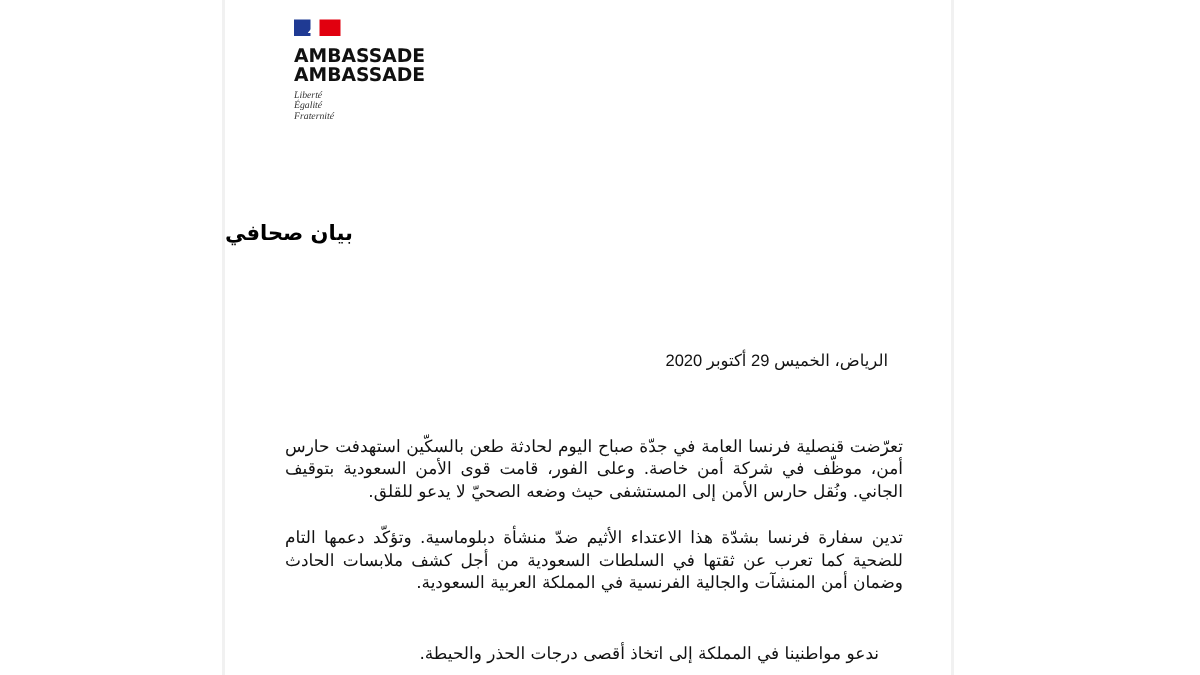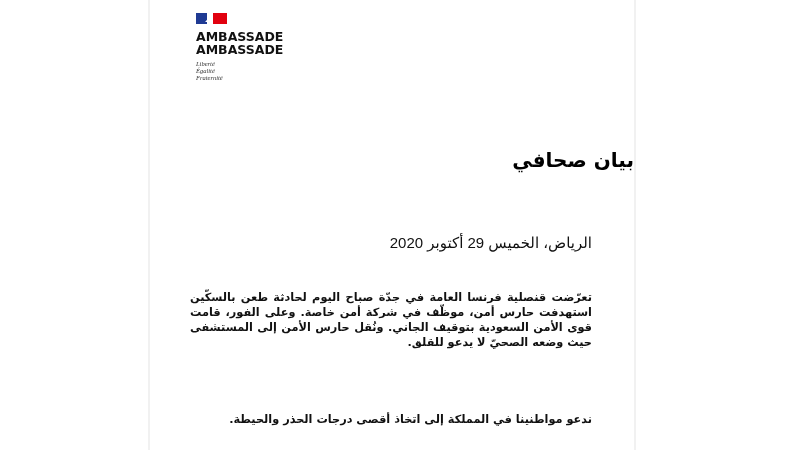--- a/index.html
+++ b/index.html
@@ -64,46 +64,46 @@
       font-style: italic;
       font-size: 6.5px;
       line-height: 7px;
       color: #333333;
     }
     .doc-title {
       position: absolute;
       left: 0;
       right: 0;
       top: 148px;
-      text-align: right;
+      text-align: left;
       font-family: "DejaVu Sans", sans-serif;
       font-weight: bold;
-      font-size: 20px;
+      font-size: 14px;
       color: #000000;
       direction: rtl;
     }
     .date-line {
       position: absolute;
       right: 42px;
       top: 234px;
       font-family: "Liberation Sans", sans-serif;
-      font-size: 15px;
+      font-size: 11px;
       color: #111111;
       direction: rtl;
       text-align: right;
     }
     .body-text {
       position: absolute;
       left: 40px;
-      right: 42px;
+      right: 32px;
       direction: rtl;
       text-align: justify;
       text-align-last: right;
       font-family: "DejaVu Sans", sans-serif;
-      font-weight: bold;
+      font-weight: normal;
       font-size: 11.3px;
       line-height: 15px;
       color: #111111;
     }
     .p1 { top: 290px; }
     .p2 { top: 351px; }
     .p3 { top: 412px; }
   </style>
 </head>
 <body>
@@ -126,16 +126,17 @@
         <div>Égalité</div>
         <div>Fraternité</div>
       </div>
     </div>
 
     <div class="doc-title">بيان صحافي</div>
 
     <div class="date-line">الرياض، الخميس 29 أكتوبر 2020</div>
 
     <p class="body-text p1" style="margin:0">تعرّضت قنصلية فرنسا العامة في جدّة صباح اليوم لحادثة طعن بالسكّين استهدفت حارس أمن، موظّف في شركة أمن خاصة. وعلى الفور، قامت قوى الأمن السعودية بتوقيف الجاني. ونُقل حارس الأمن إلى المستشفى حيث وضعه الصحيّ لا يدعو للقلق.</p>
-    <p class="body-text p3" style="margin:0">ندعو مواطنينا في المملكة إلى اتخاذ أقصى درجات الحذر والحيطة.</p>
+    <p class="body-text p2" style="margin:0">تدين سفارة فرنسا بشدّة هذا الاعتداء الأثيم ضدّ منشأة دبلوماسية. وتؤكّد دعمها التام للضحية كما تعرب عن ثقتها في السلطات السعودية من أجل كشف ملابسات الحادث وضمان أمن المنشآت والجالية الفرنسية في المملكة العربية السعودية.</p>
+    <p class="body-text p3" style="margin:16px">ندعو مواطنينا في المملكة إلى اتخاذ أقصى درجات الحذر والحيطة.</p>
 
   </div>
 </div>
 
 </body></html>

